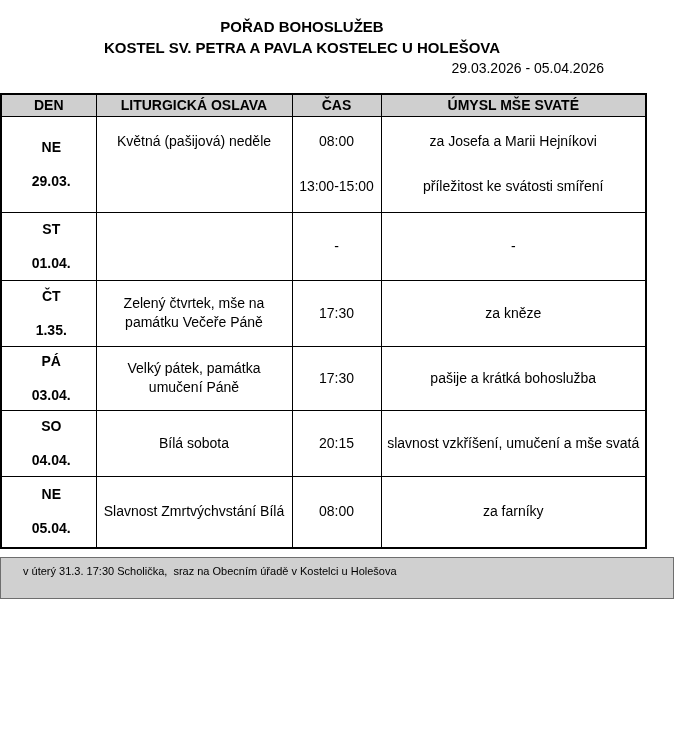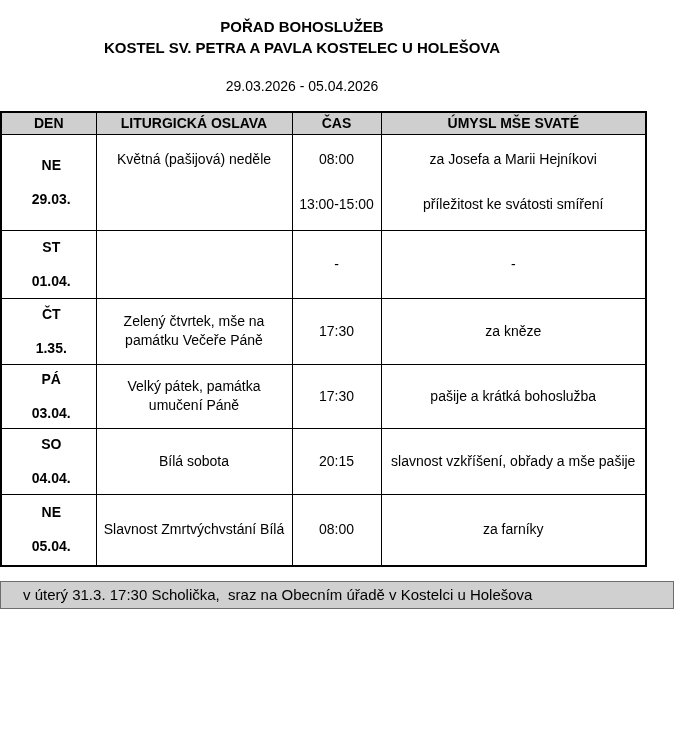--- a/index.html
+++ b/index.html
@@ -1,21 +1,21 @@
 <!DOCTYPE html>
 <html style="--header-bg: #cfcfcf; --footer-bg: #d0d0d0;"><head>
 <meta charset="utf-8">
 <style>
   html,body{margin:0;padding:0;background:#ffffff;color:#000;}
   body{width:689px;height:735px;font-family:"Liberation Sans",sans-serif;-webkit-font-smoothing:antialiased;}
   .page{width:604px;height:735px;box-sizing:border-box;}
 
   .titles{text-align:center;padding-top:16px;}
   .title,.subtitle{font-size:15px;font-weight:bold;line-height:21px;}
-  .daterange{font-size:14px;line-height:20px;margin-top:18px;}
+  .daterange{font-size:14px;line-height:20px;margin-top:0;text-align:right;}
 
   table.schedule{border-collapse:collapse;margin:15px auto 0 auto;width:645px;border:2px solid #000;table-layout:fixed;}
   .schedule th,.schedule td{border:1px solid #000;font-size:14px;padding:2px 4px;box-sizing:border-box;}
   .schedule th{background:var(--header-bg,#cfcfcf);height:22px;font-weight:bold;text-align:center;}
   .schedule th:nth-child(1){width:95px;}
   .schedule th:nth-child(2){width:196px;}
   .schedule th:nth-child(3){width:89px;}
   .schedule th:nth-child(4){width:265px;}
   .schedule td{text-align:center;vertical-align:middle;line-height:19px;}
   td.den{font-weight:bold;text-align:left;padding-left:9px;}
@@ -24,22 +24,22 @@
   .h-96{height:96px;}
   .h-64{height:64px;}
   .h-66{height:66px;}
   .h-68{height:68px;}
   .h-72{height:72px;}
 
   .line{line-height:19px;}
   .line.l2{margin-top:26px;}
   .line:empty::before{content:"\00a0";}
 
-  .footer{width:674px;margin:14px auto 0 auto;background:var(--footer-bg,#d0d0d0);
-    border:1px solid #6e6e6e;font-size:15px;line-height:18px;padding:4px 8px 4px 22px;
+  .footer{width:674px;margin:8px auto 0 auto;background:var(--footer-bg,#d0d0d0);
+    border:1px solid #6e6e6e;font-size:11px;line-height:18px;padding:4px 8px 18px 22px;
     box-sizing:border-box;text-align:left;white-space:pre-wrap;}
 </style>
 </head>
 <body>
 
 <div class="page">
 
   <div class="titles">
     <div class="title">POŘAD BOHOSLUŽEB</div>
     <div class="subtitle">KOSTEL SV. PETRA A PAVLA KOSTELEC U HOLEŠOVA</div>
@@ -118,21 +118,21 @@
 
       <tr class="h-66">
         <td class="den">
           <span class="den-inner">
             <span>SO</span>
             <span>04.04.</span>
           </span>
         </td>
         <td>Bílá sobota</td>
         <td>20:15</td>
-        <td>slavnost vzkříšení, obřady a mše pašije</td>
+        <td>slavnost vzkříšení, umučení a mše svatá</td>
       </tr>
 
       <tr class="h-72">
         <td class="den">
           <span class="den-inner">
             <span>NE</span>
             <span>05.04.</span>
           </span>
         </td>
         <td>Slavnost Zmrtvýchvstání Bílá</td>

